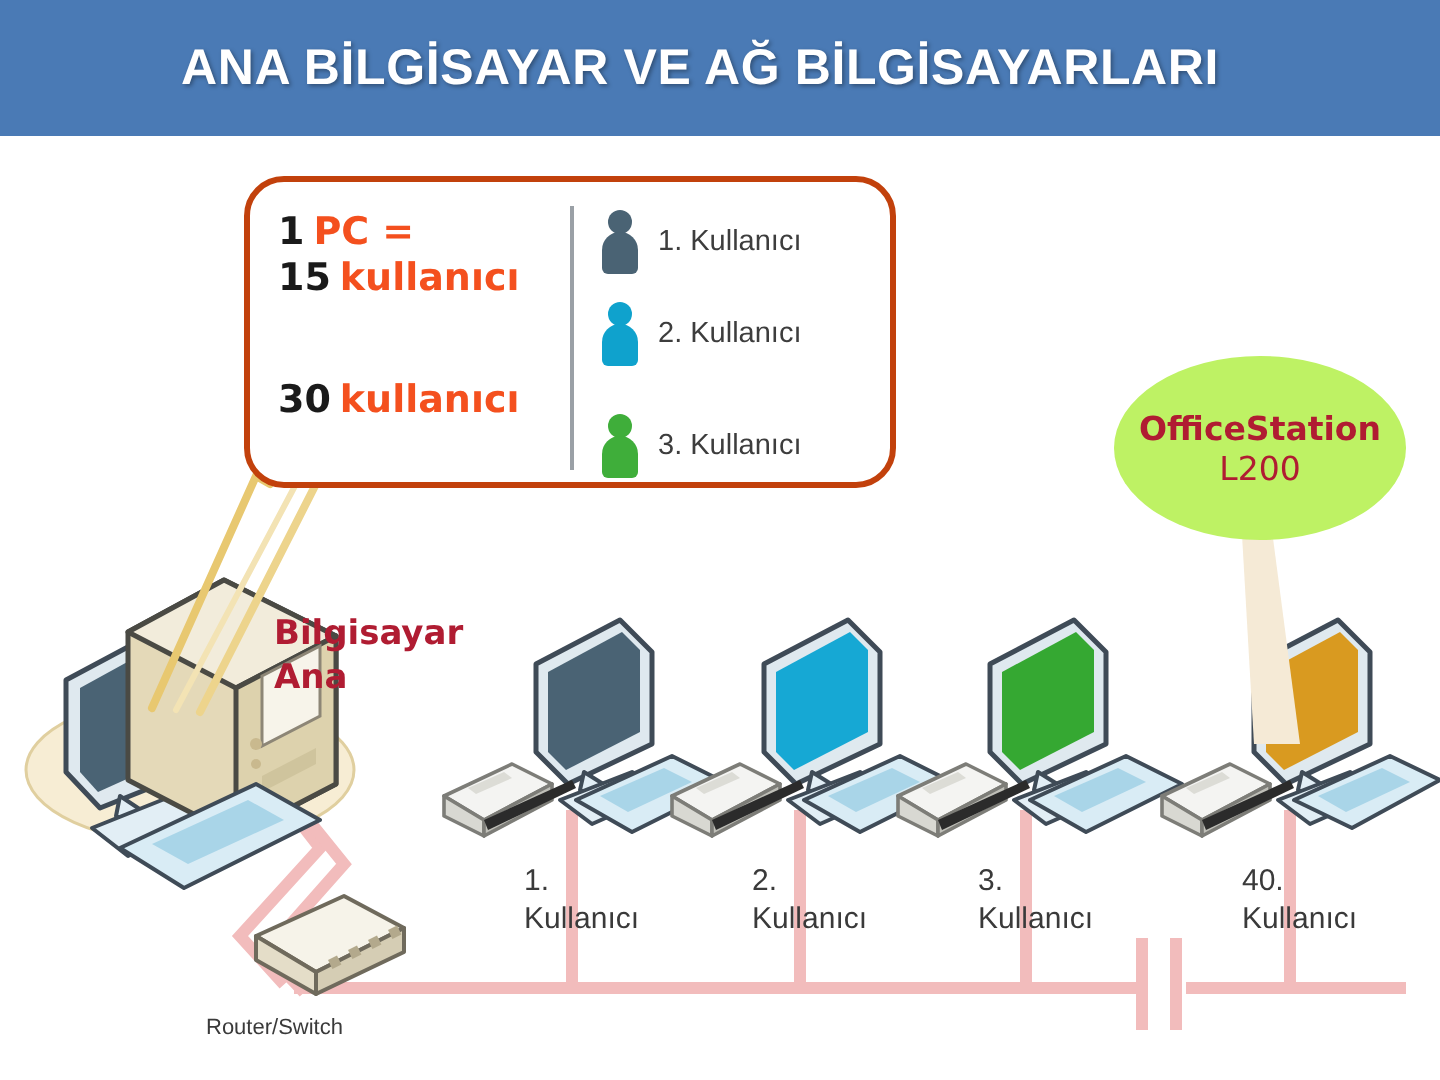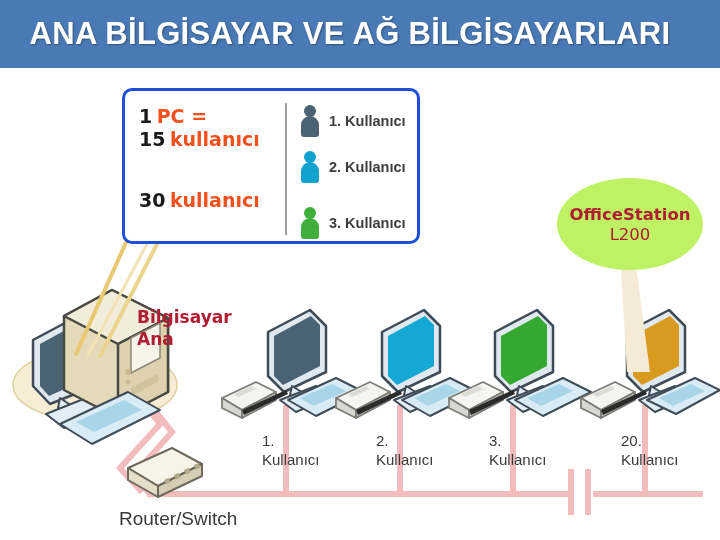--- a/index.html
+++ b/index.html
@@ -14,31 +14,31 @@
 
   
   .banner{
     position:absolute;left:0;top:0;width:720px;height:68px;
     background:#4a7ab5;
   }
   .banner-title{
     position:absolute;left:0;top:0;width:700px;height:68px;
     display:flex;align-items:center;justify-content:center;
     color:#ffffff;
-    font-size:31px;font-weight:bold;letter-spacing:.3px;
+    font-size:25px;font-weight:bold;letter-spacing:.3px;
     text-shadow:1px 1px 2px rgba(0,0,0,.35);
     white-space:nowrap;
   }
 
   
   .legend-box{
-    position:absolute;left:122px;top:88px;width:298px;height:156px;
+    position:absolute;left:122px;top:88px;width:326px;height:156px;
     background:#ffffff;
-    border:3px solid #1d4ed8;
-    border-radius:10px;
+    border:3px solid #c2410c;
+    border-radius:20px;
     box-sizing:border-box;
     z-index:6;
   }
   .legend-left{
     position:absolute;left:14px;top:10px;width:140px;height:136px;
   }
   .legend-ratio{position:absolute;left:0;width:140px;}
   .legend-ratio.r1{top:4px;}
   .legend-ratio.r2{top:88px;}
   .ratio-line{white-space:nowrap;line-height:1.18;}
@@ -50,21 +50,21 @@
     color:#f4501e;font-weight:bold;font-size:19px;
     font-family:"DejaVu Sans", sans-serif;
   }
   .legend-divider{
     position:absolute;left:160px;top:12px;width:2px;height:132px;
     background:#9aa0a6;
   }
   .legend-right{position:absolute;left:175px;top:6px;width:118px;height:144px;}
   .legend-row{
     position:absolute;left:0;width:118px;height:44px;
-    display:flex;align-items:center;font-weight:bold;
+    display:flex;align-items:center;
   }
   .legend-row.lr0{top:2px;}
   .legend-row.lr1{top:48px;}
   .legend-row.lr2{top:104px;}
   .person{position:relative;width:20px;height:32px;margin-right:9px;flex:0 0 20px;}
   .person .head{
     position:absolute;left:4px;top:0;width:12px;height:12px;border-radius:50%;
   }
   .person .body{
     position:absolute;left:1px;top:11px;width:18px;height:21px;
@@ -102,24 +102,23 @@
     z-index:7;
   }
   .ws-label{
     position:absolute;width:90px;
     color:#3a3a3a;font-size:15px;line-height:1.25;
     font-family:"Liberation Sans", sans-serif;
     z-index:7;
   }
   .router-label{
     position:absolute;left:103px;top:508px;width:140px;
-    color:#3a3a3a;font-size:19px;
+    color:#3a3a3a;font-size:11px;
     font-family:"Liberation Sans", sans-serif;
     z-index:7;
-    margin-left:16px;
   }
 
   svg{display:block;}
   .layer{position:absolute;left:0;top:0;width:720px;height:540px;}
 </style>
 </head>
 <body>
 
 <div id="stage">
 
@@ -343,19 +342,19 @@
     <div>2.</div>
     <div>Kullanıcı</div>
   </div>
 
   <div class="ws-label" style="left:489px;top:432px">
     <div>3.</div>
     <div>Kullanıcı</div>
   </div>
 
   <div class="ws-label" style="left:621px;top:432px">
-    <div>20.</div>
+    <div>40.</div>
     <div>Kullanıcı</div>
   </div>
 
   <div class="router-label">Router/Switch</div>
 
 </div>
 
 </body></html>

